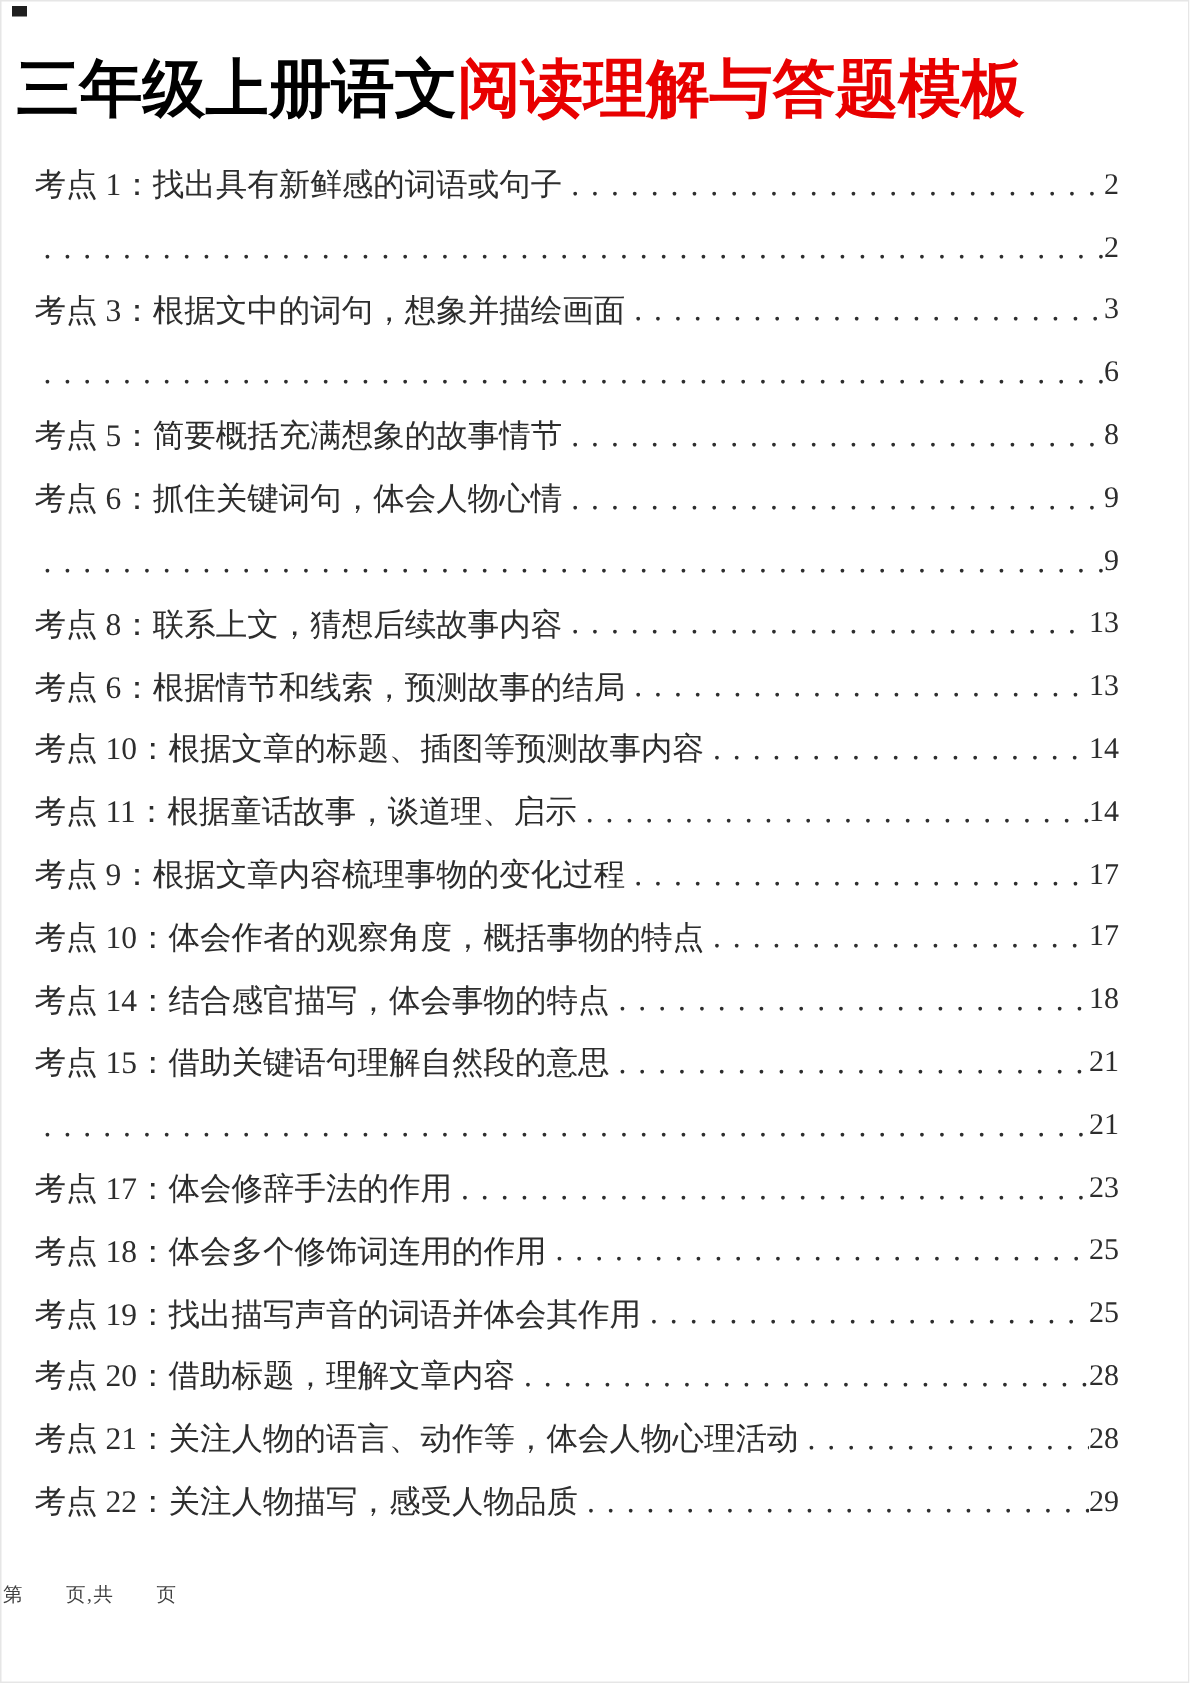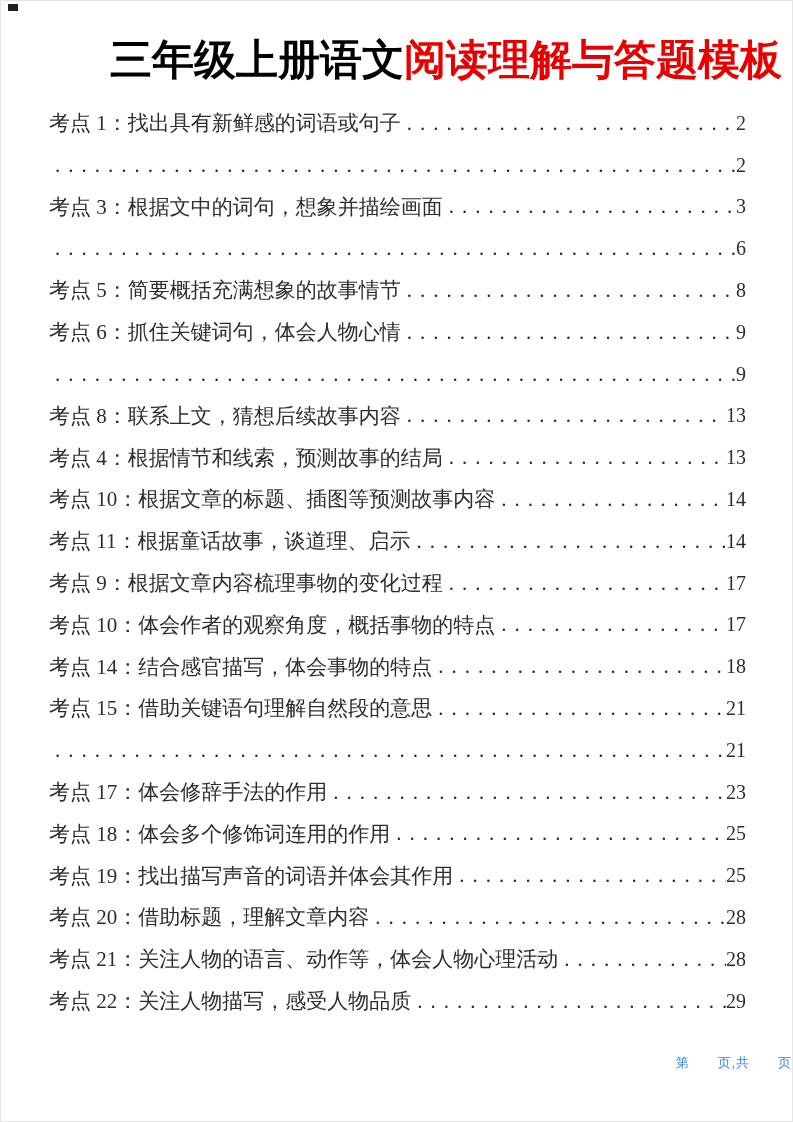--- a/index.html
+++ b/index.html
@@ -21,33 +21,33 @@
   .corner-mark {
     position: absolute;
     left: 7px;
     top: 3px;
     width: 10px;
     height: 7px;
     background: #1f1f1f;
   }
   .title {
     margin: 34px 10px 0 10px;
-    text-align: right;
+    text-align: left;
     font-size: 42px;
     line-height: 1.2;
     font-weight: bold;
     color: #000000;
     letter-spacing: 0px;
     white-space: nowrap;
   }
   .title .red {
     color: #e80000;
   }
   .toc {
-    margin: 17px 46px 0 48px;
+    margin: 17px 46px 0 22px;
   }
   .toc-row {
     display: flex;
     align-items: center;
     height: 41.8px;
     font-size: 21px;
     white-space: nowrap;
   }
   .lbl {
     flex: 0 0 auto;
@@ -61,26 +61,26 @@
     padding-right: 2px;
     color: #2d2d2d;
   }
   .pg {
     flex: 0 0 auto;
     text-align: right;
     font-size: 20px;
   }
   .footer {
     position: absolute;
-    left: 16px;
+    left: 1px;
     right: 0;
     top: 1053px;
-    text-align: right;
+    text-align: left;
     font-size: 13px;
-    color: #3b82f6;
+    color: #404040;
     letter-spacing: 1px;
   }
 </style>
 </head>
 <body>
 
 <div class="page">
 
   <div class="corner-mark"></div>
 
@@ -126,21 +126,21 @@
     <span class="pg">9</span>
   </div>
 
   <div class="toc-row">
     <span class="lbl">考点 8：联系上文，猜想后续故事内容</span>
     <span class="dots">........................................................................................................................</span>
     <span class="pg">13</span>
   </div>
 
   <div class="toc-row">
-    <span class="lbl">考点 4：根据情节和线索，预测故事的结局</span>
+    <span class="lbl">考点 6：根据情节和线索，预测故事的结局</span>
     <span class="dots">........................................................................................................................</span>
     <span class="pg">13</span>
   </div>
 
   <div class="toc-row">
     <span class="lbl">考点 10：根据文章的标题、插图等预测故事内容</span>
     <span class="dots">........................................................................................................................</span>
     <span class="pg">14</span>
   </div>
 

